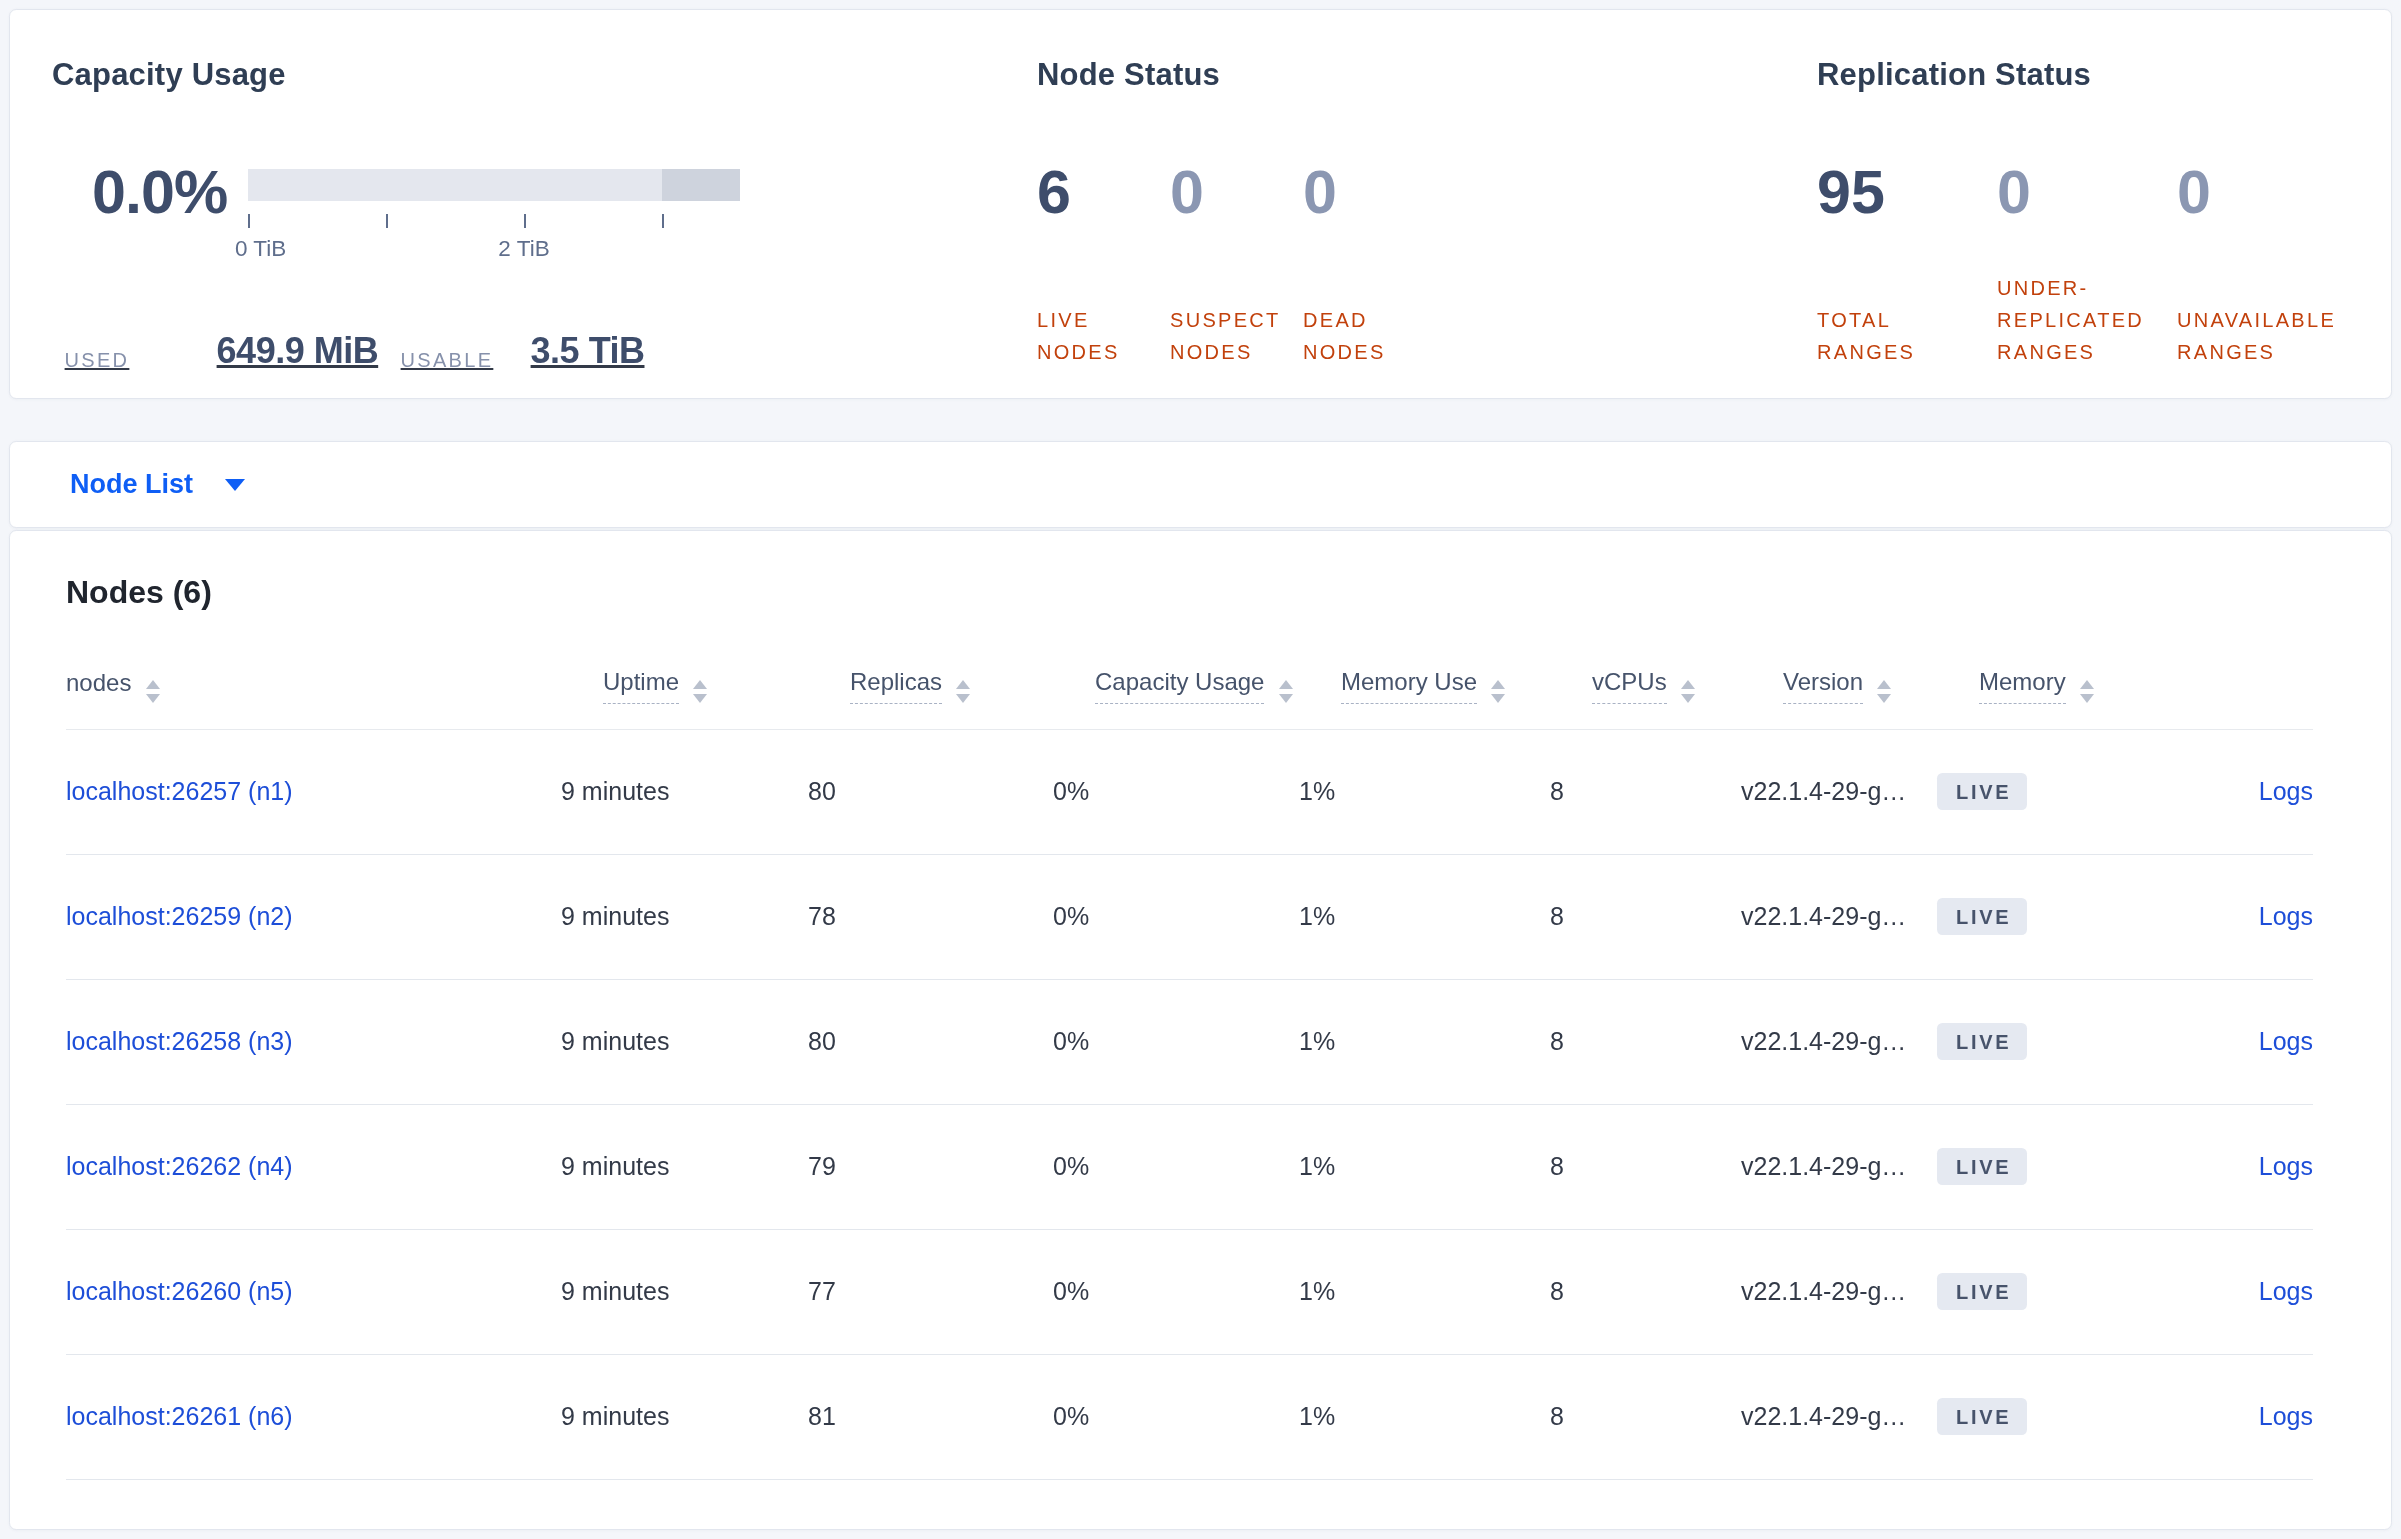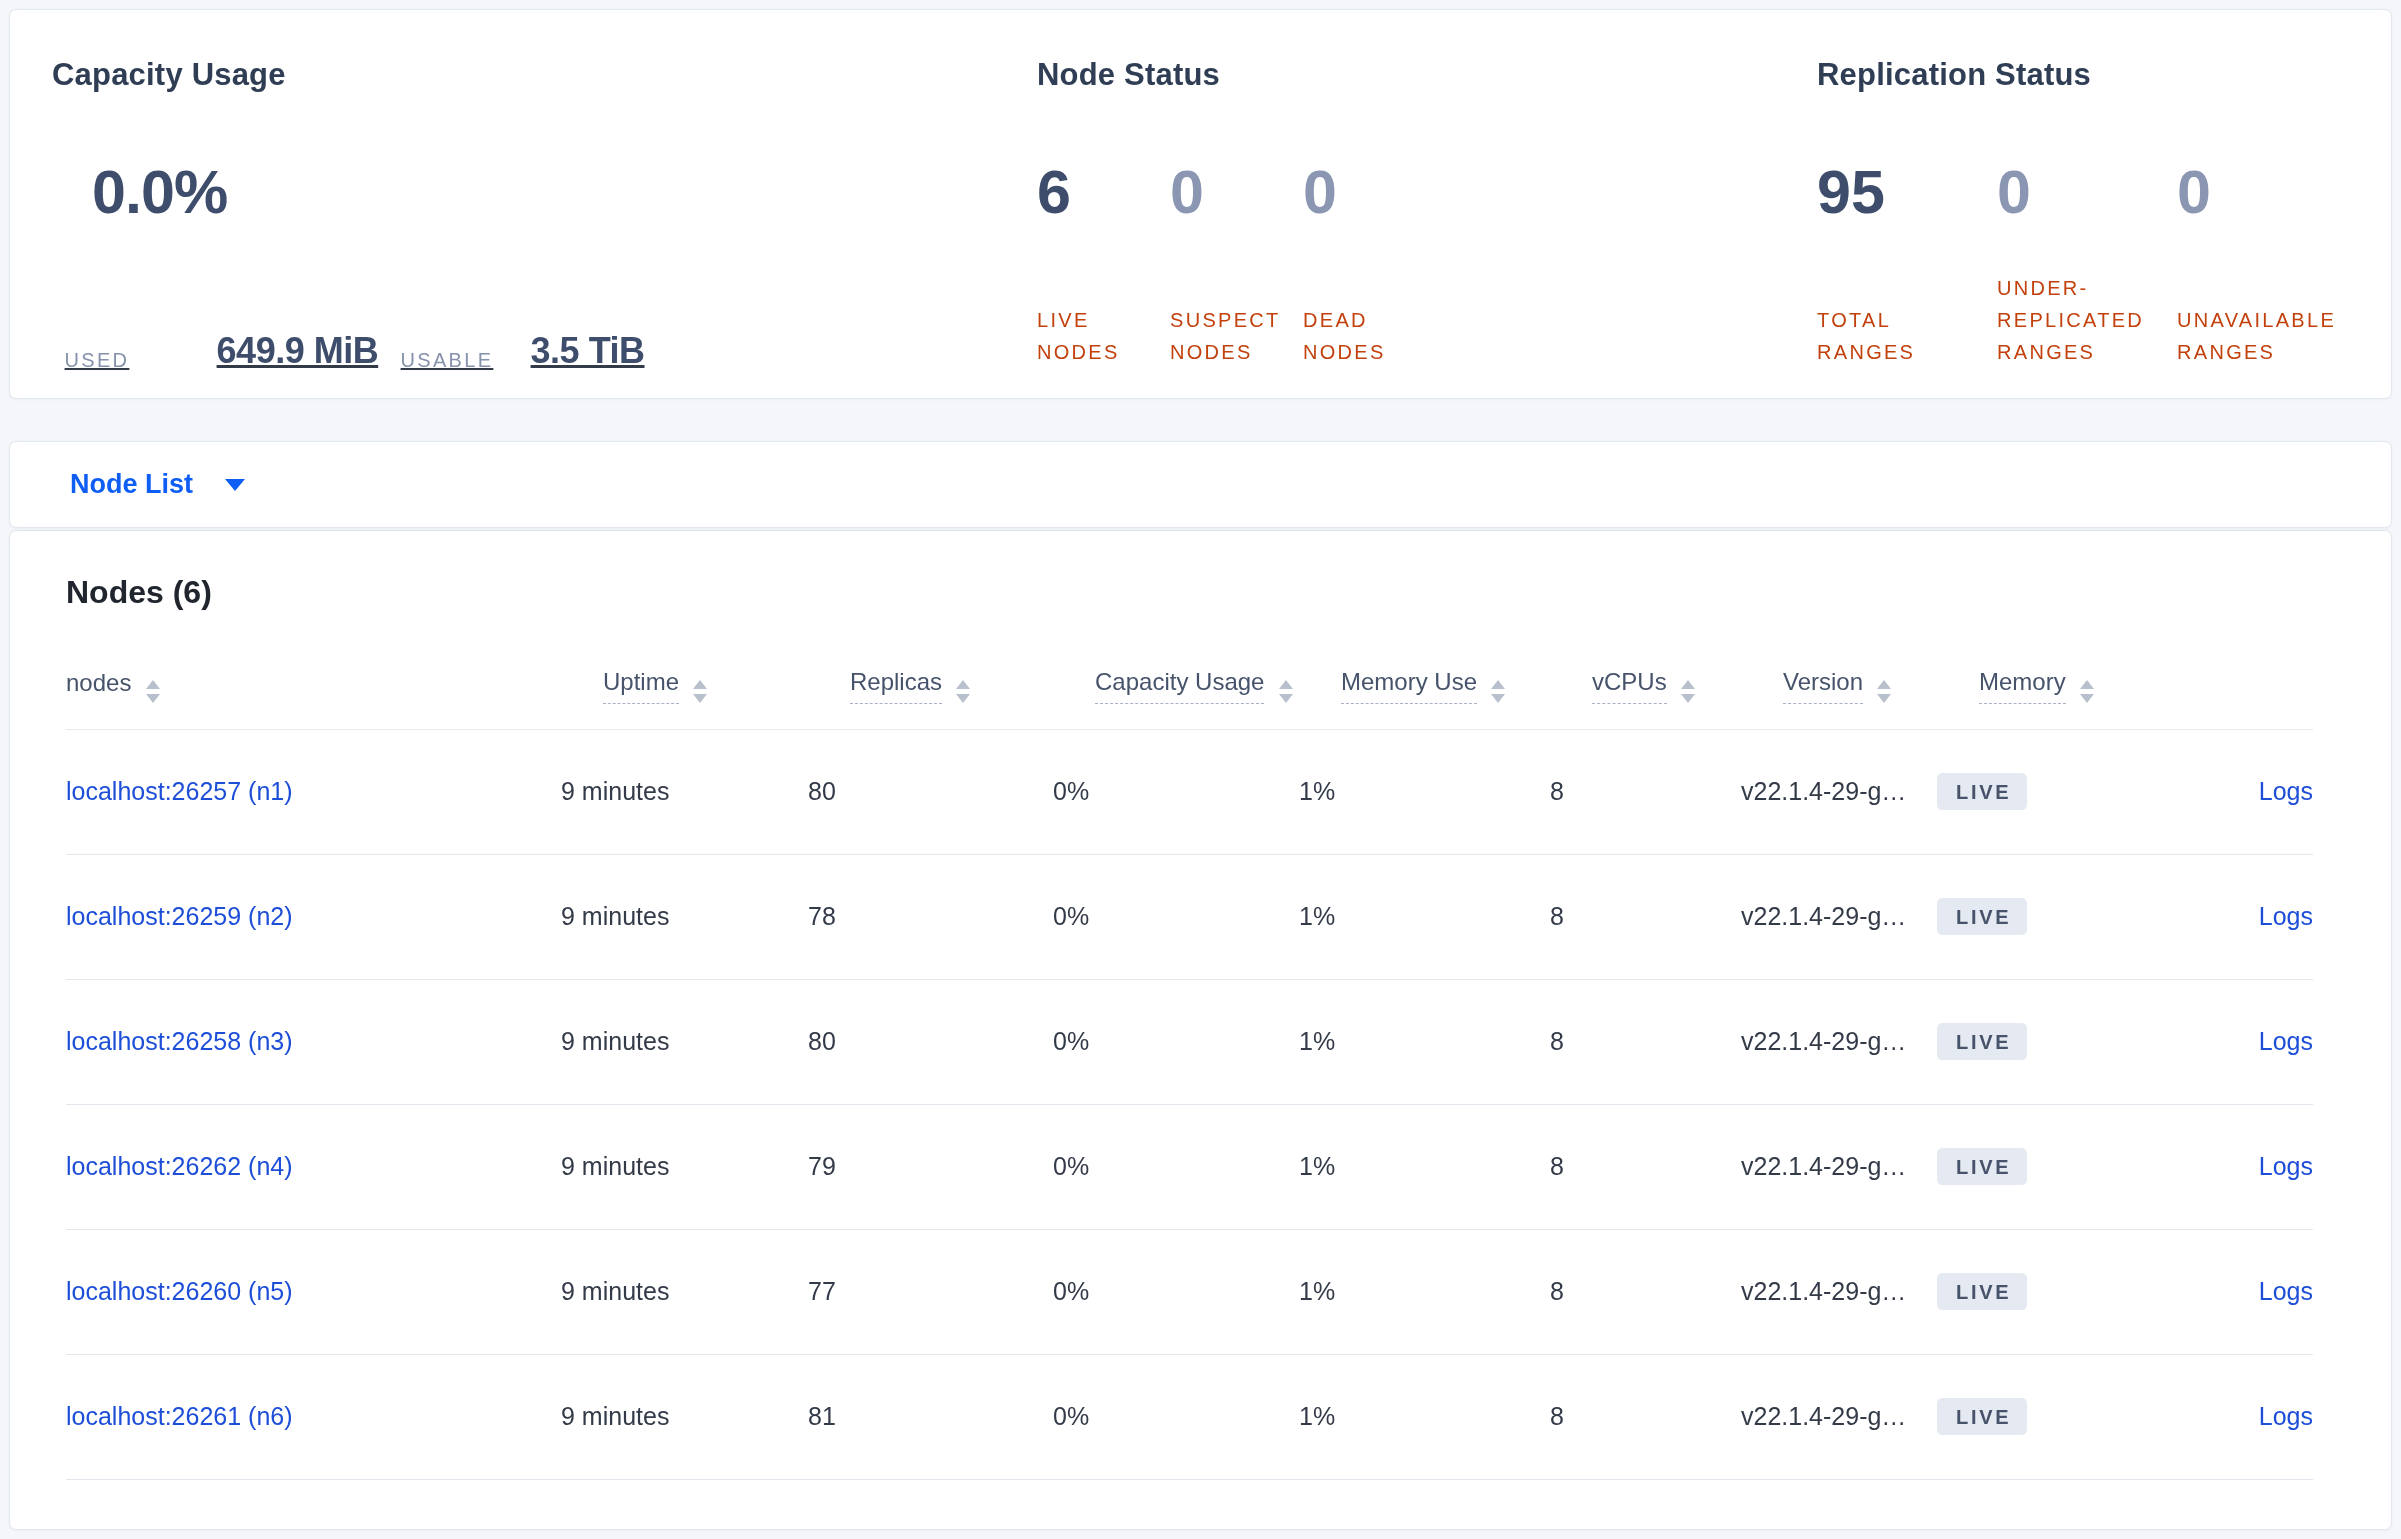--- a/index.html
+++ b/index.html
@@ -127,20 +127,31 @@
 </style>
 </head>
 <body>
 
 <section class="card summary-card">
 
   <div class="summary-section sec-capacity">
     <h2 class="summary-title">Capacity Usage</h2>
     <div class="cap-row">
       <span class="cap-pct">0.0%</span>
+      <div class="cap-chart">
+        <div class="cap-track">
+          <div class="cap-track-other"></div>
+        </div>
+        <span class="tick" style="left:0"></span>
+        <span class="tick" style="left:138px"></span>
+        <span class="tick" style="left:276px"></span>
+        <span class="tick" style="left:414px"></span>
+        <span class="tick-label" style="left:12.6px">0 TiB</span>
+        <span class="tick-label" style="left:276px">2 TiB</span>
+      </div>
     </div>
     <div class="cap-legend">
       <span class="legend-label w-used-label">USED</span>
       <span class="legend-value w-used-value">649.9 MiB</span>
       <span class="legend-label w-usable-label">USABLE</span>
       <span class="legend-value">3.5 TiB</span>
     </div>
   </div>
 
   <div class="summary-section sec-nodestat">

